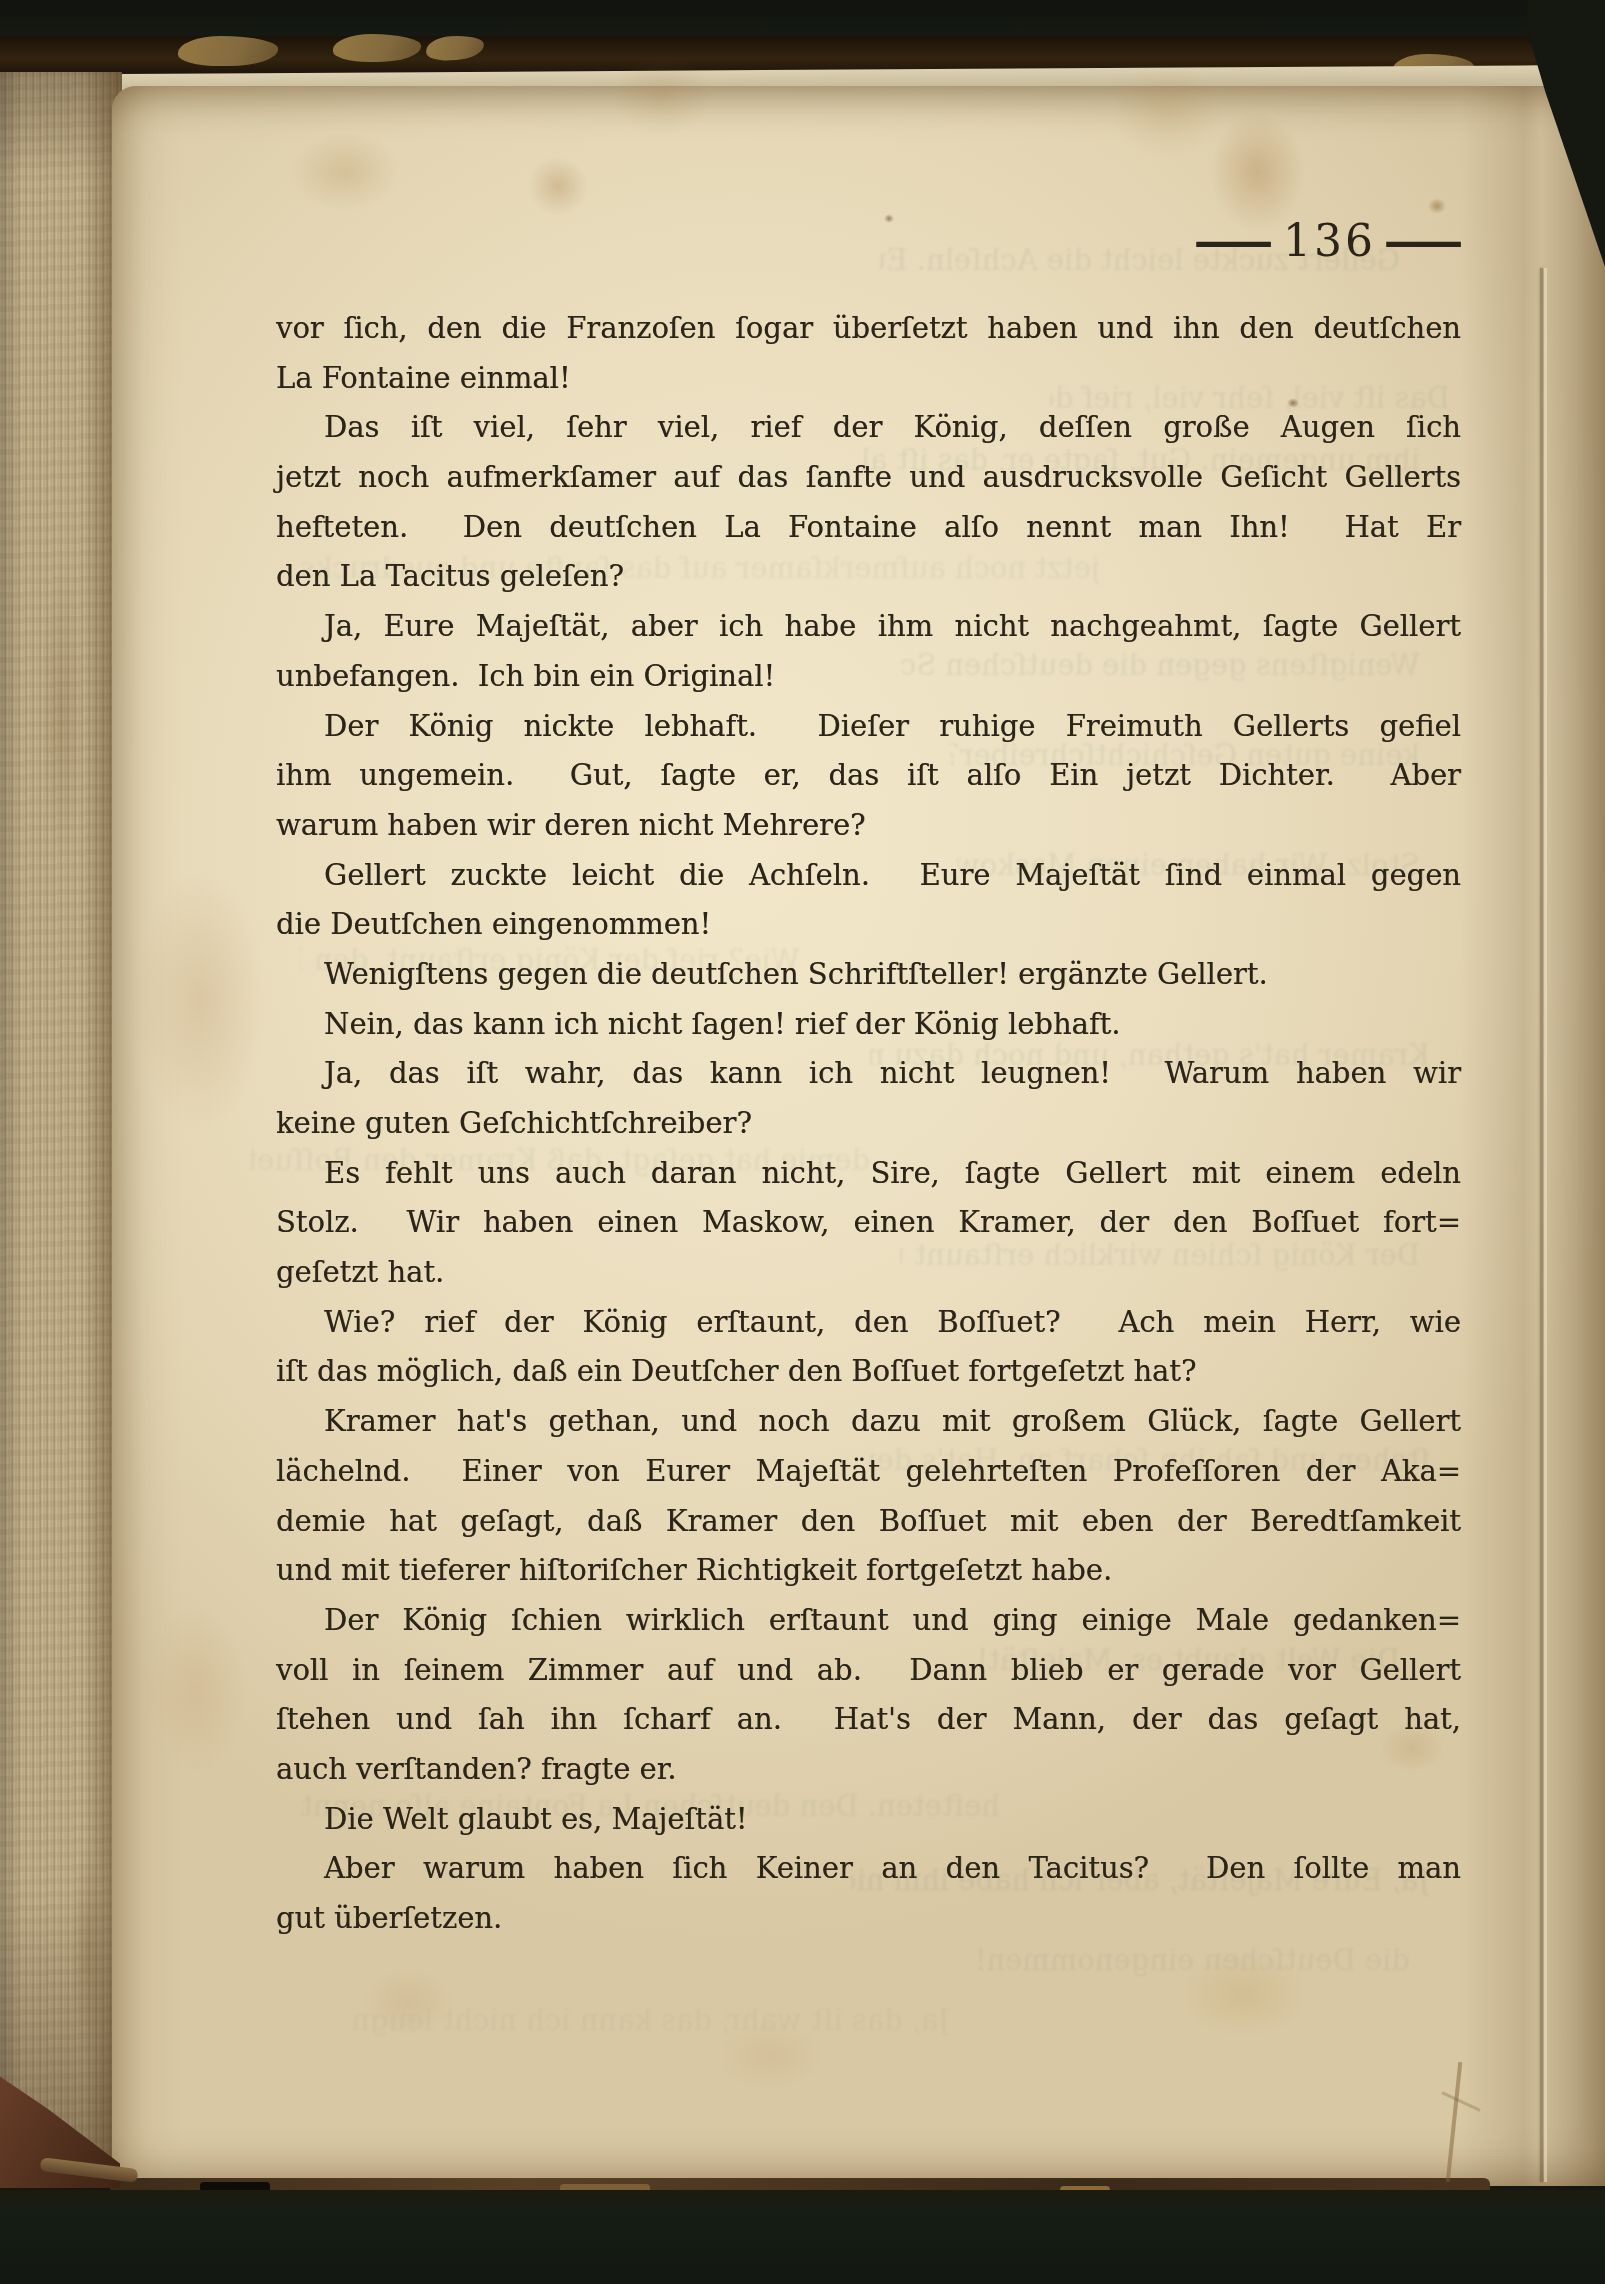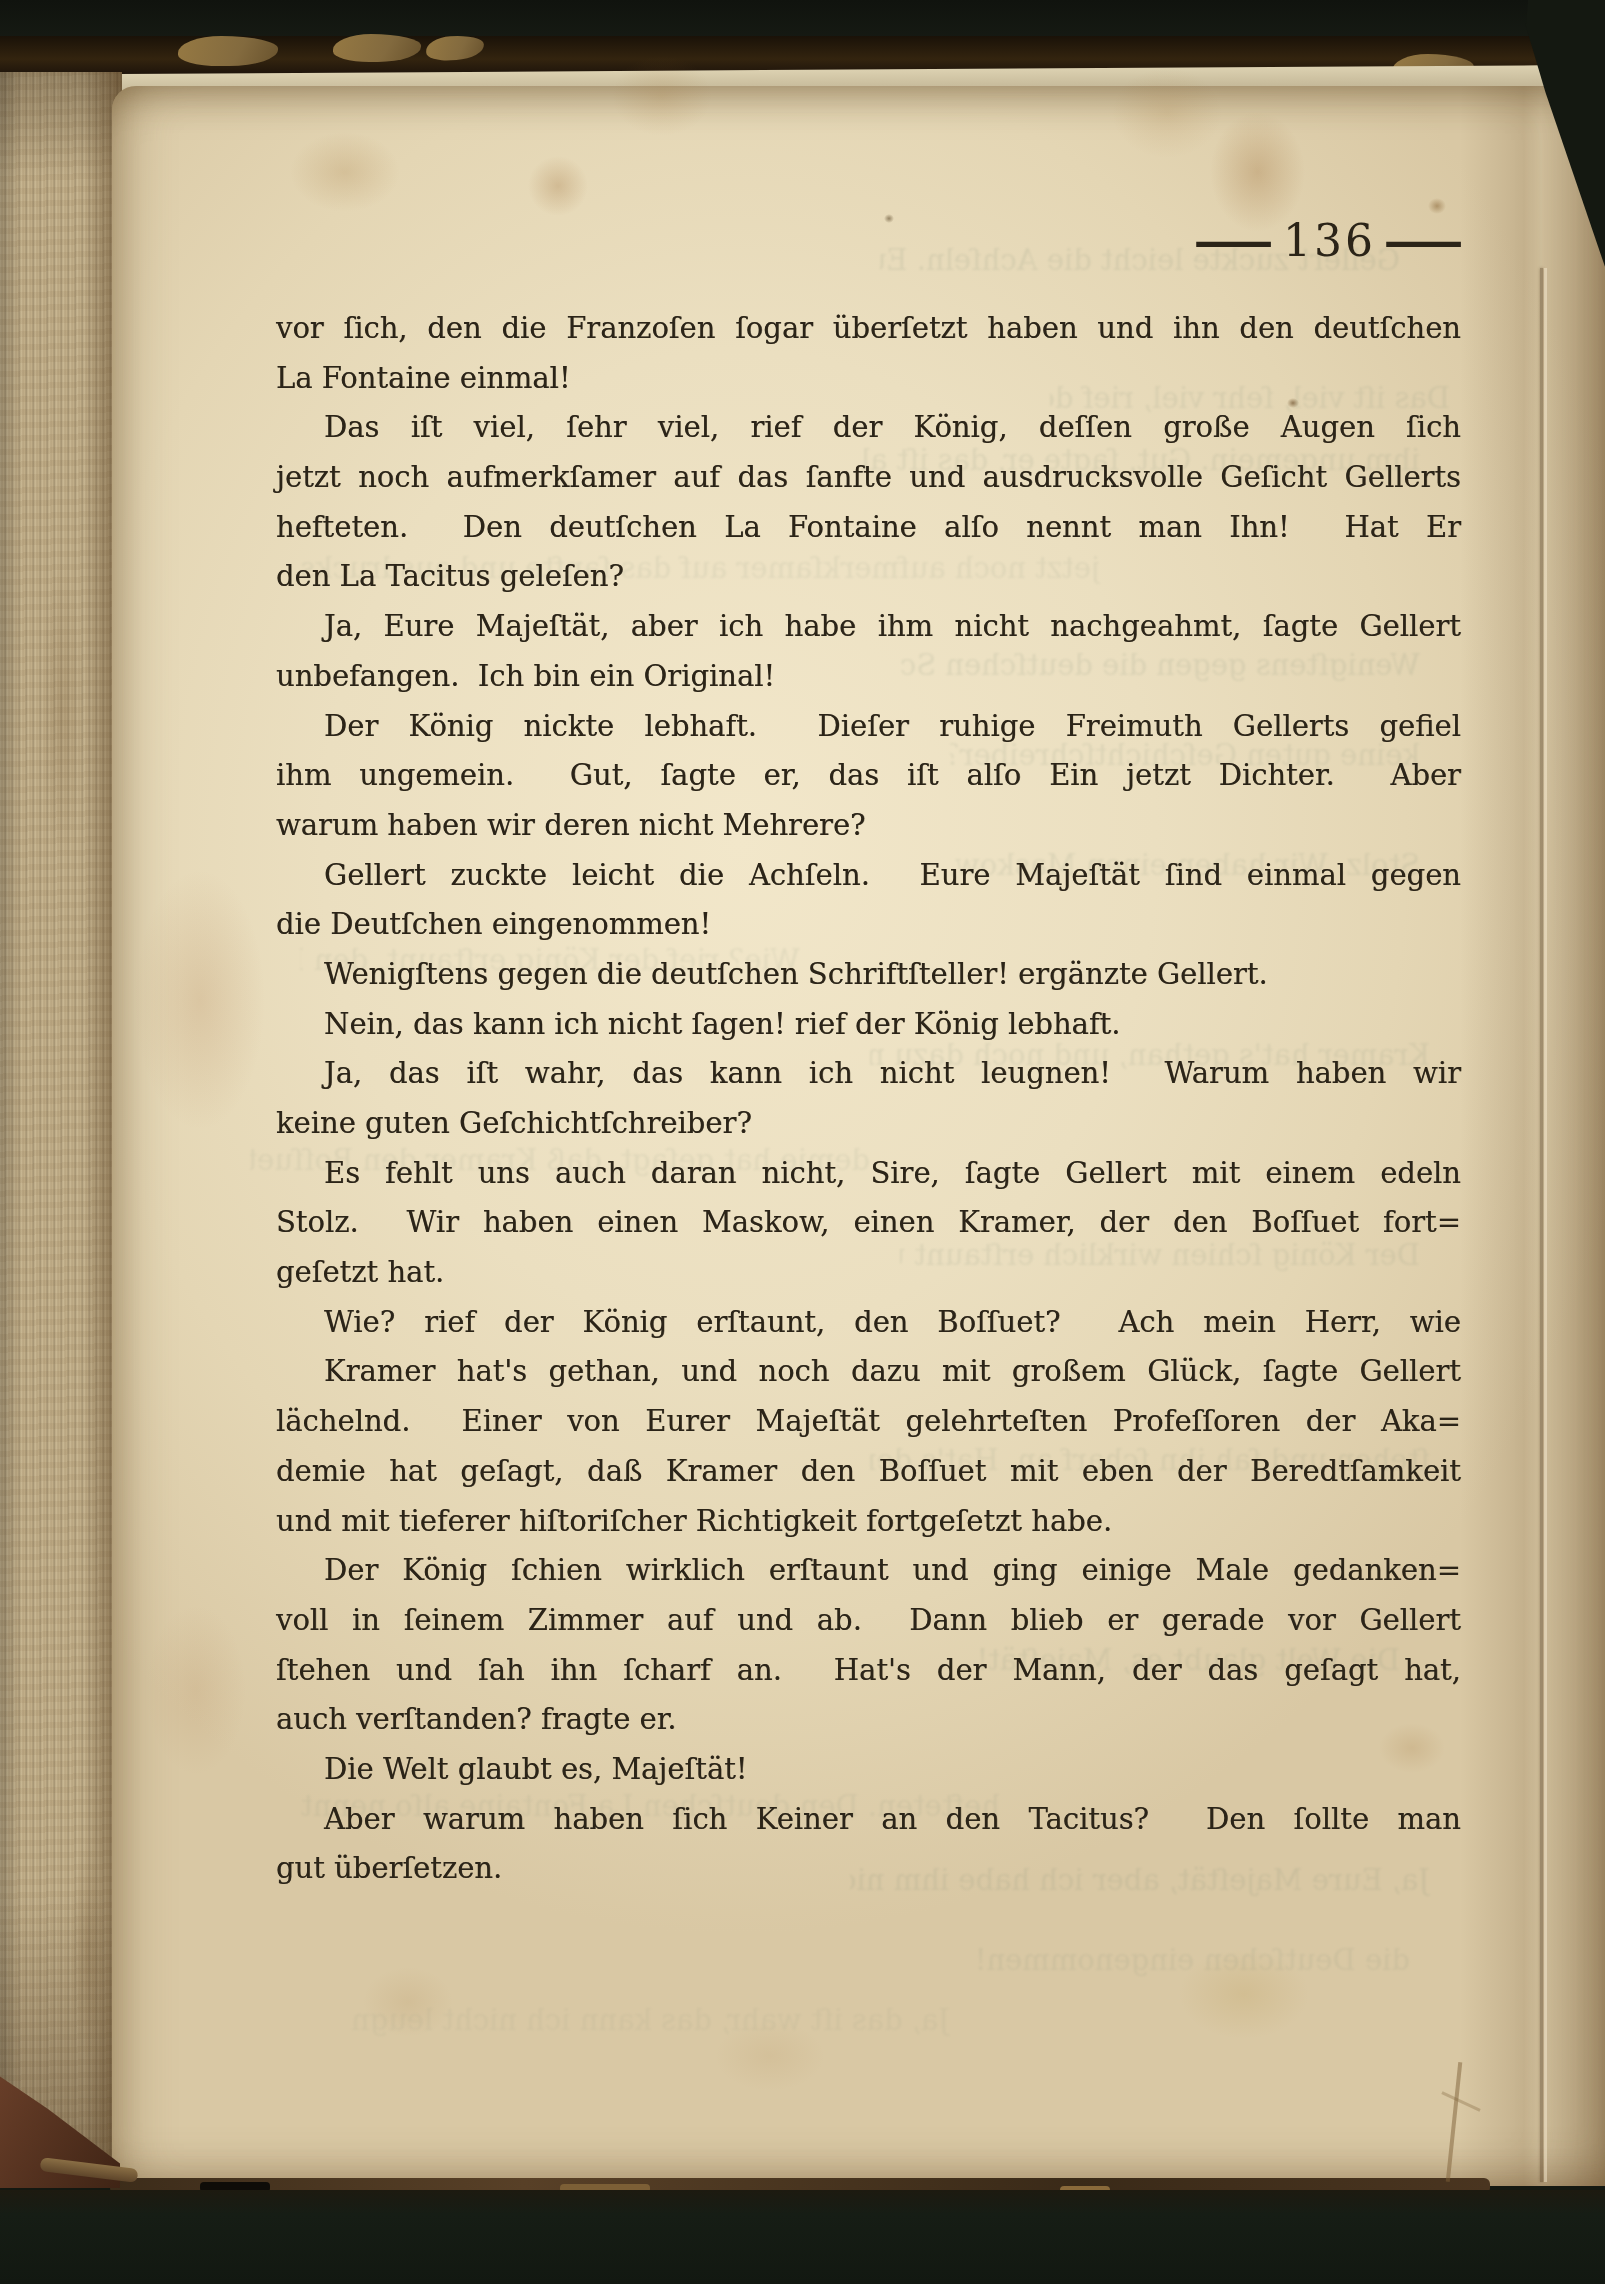--- a/index.html
+++ b/index.html
@@ -137,20 +137,21 @@
       <div class="line indent just">Gellert zuckte leicht die Achſeln.  Eure Majeſtät ſind einmal gegen</div>
       <div class="line">die Deutſchen eingenommen!</div>
       <div class="line indent">Wenigſtens gegen die deutſchen Schriftſteller! ergänzte Gellert.</div>
       <div class="line indent">Nein, das kann ich nicht ſagen! rief der König lebhaft.</div>
       <div class="line indent just">Ja, das iſt wahr, das kann ich nicht leugnen!  Warum haben wir</div>
       <div class="line">keine guten Geſchichtſchreiber?</div>
       <div class="line indent just">Es fehlt uns auch daran nicht, Sire, ſagte Gellert mit einem edeln</div>
       <div class="line just">Stolz.  Wir haben einen Maskow, einen Kramer, der den Boſſuet fort=</div>
       <div class="line">geſetzt hat.</div>
       <div class="line indent just">Wie? rief der König erſtaunt, den Boſſuet?  Ach mein Herr, wie</div>
+      <div class="line">iſt das möglich, daß ein Deutſcher den Boſſuet fortgeſetzt hat?</div>
       <div class="line indent just">Kramer hat's gethan, und noch dazu mit großem Glück, ſagte Gellert</div>
       <div class="line just">lächelnd.  Einer von Eurer Majeſtät gelehrteſten Profeſſoren der Aka=</div>
       <div class="line just">demie hat geſagt, daß Kramer den Boſſuet mit eben der Beredtſamkeit</div>
       <div class="line">und mit tieferer hiſtoriſcher Richtigkeit fortgeſetzt habe.</div>
       <div class="line indent just">Der König ſchien wirklich erſtaunt und ging einige Male gedanken=</div>
       <div class="line just">voll in ſeinem Zimmer auf und ab.  Dann blieb er gerade vor Gellert</div>
       <div class="line just">ſtehen und ſah ihn ſcharf an.  Hat's der Mann, der das geſagt hat,</div>
       <div class="line">auch verſtanden? fragte er.</div>
       <div class="line indent">Die Welt glaubt es, Majeſtät!</div>
       <div class="line indent just">Aber warum haben ſich Keiner an den Tacitus?  Den ſollte man</div>

